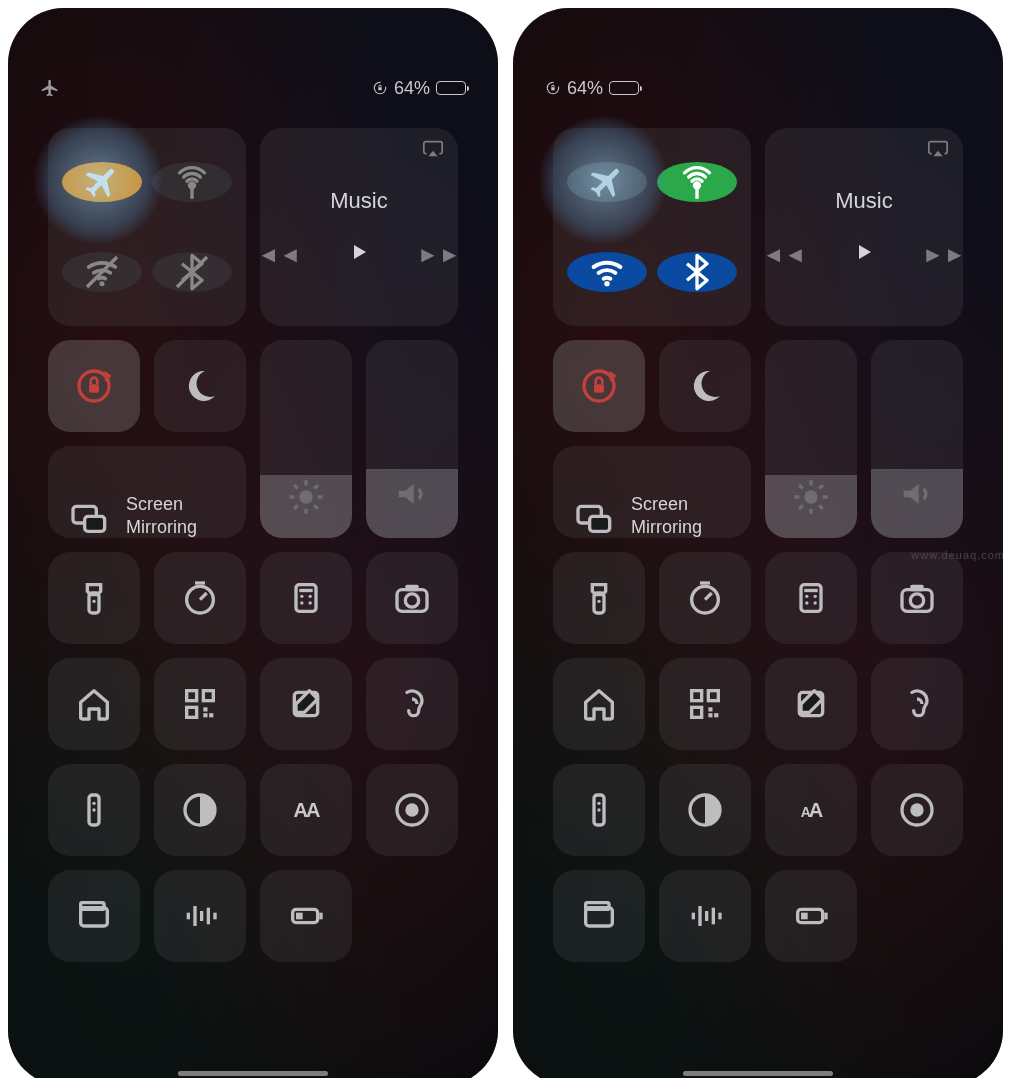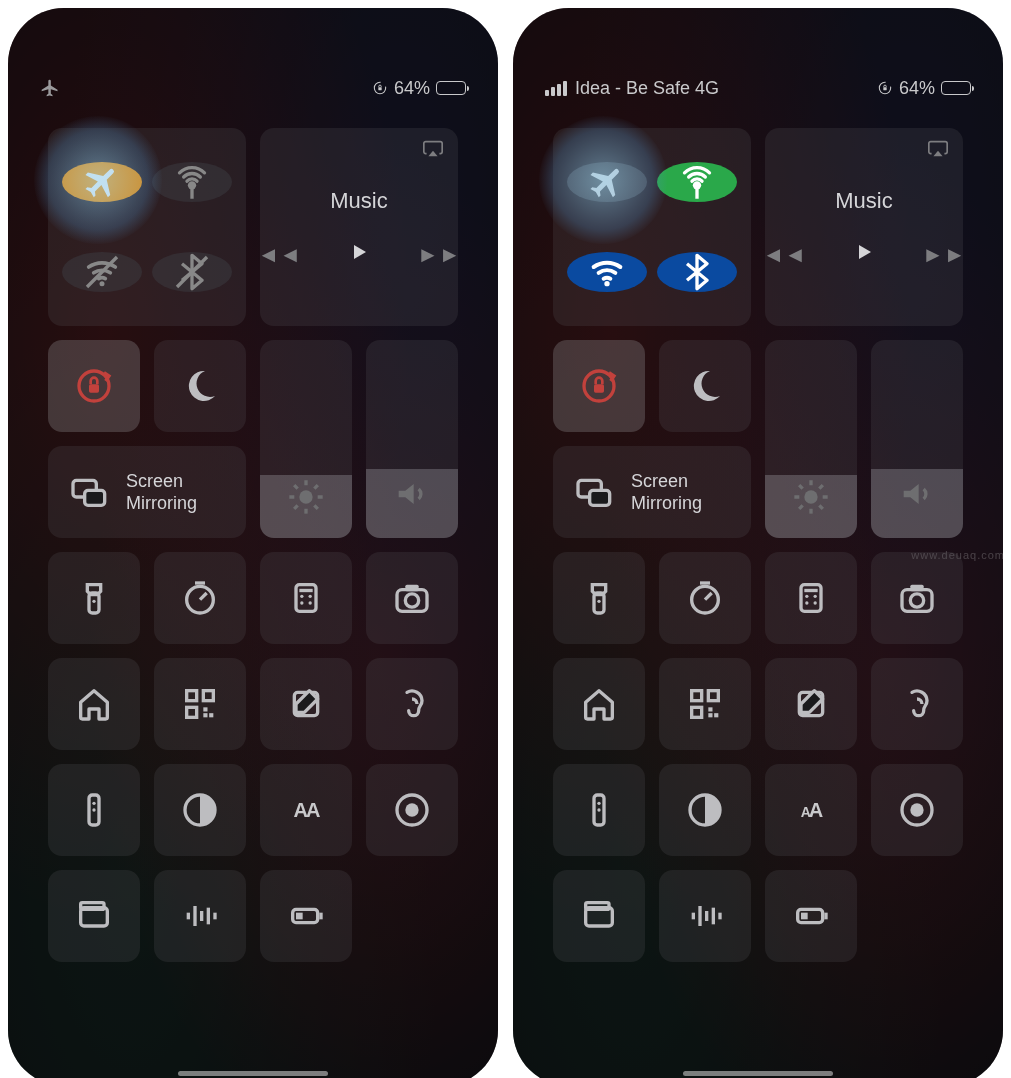--- a/index.html
+++ b/index.html
@@ -67,21 +67,21 @@
   .cc {
     padding: 10px 36px 0 36px;
     display: grid;
     grid-template-columns: repeat(4, 92px);
     grid-auto-rows: 92px;
     gap: 14px;
     justify-content: center;
   }
   .tile {
     background: rgba(90,90,95,0.22);
-    border-radius: 14px;
+    border-radius: 22px;
     display:flex;
     align-items:center;
     justify-content:center;
     position:relative;
   }
   .span2x2 { grid-column: span 2; grid-row: span 2; }
   .span2x1 { grid-column: span 2; }
   .tall2 { grid-row: span 2; }
 
   
@@ -113,21 +113,21 @@
   
   .music { flex-direction:column; gap:26px; }
   .music-title { color:#d5d5d8; font-size:22px; margin-top:4px; }
   .music-row { display:flex; gap:46px; align-items:center; color:#7d7d80; font-size:22px;}
   .airplay-mark{position:absolute;top:10px;right:14px;color:#7d7d80;}
 
   
   .lighter { background: rgba(160,160,165,0.28); }
 
   
-  .mirror { justify-content:flex-start; padding:0 20px; gap:18px; }
+  .mirror { justify-content:flex-start; padding:0 20px; gap:18px;align-items:flex-end; }
   .mirror-txt{ font-size:18px; line-height:1.25; color:#d5d5d8; text-align:left; }
 
   
   .slider { display:flex; flex-direction:column; justify-content:flex-end; overflow:hidden; }
   .slider-fill{ width:100%; background:rgba(180,180,185,0.30); display:flex;align-items:center;justify-content:center; }
   .slider .icn{ color:#8c8c8f; margin-bottom:18px; }
 
   
   .icn svg { display:block; }
   .icn40 svg{ width:40px;height:40px; }
@@ -515,29 +515,20 @@
           </span>
         </div>
   </div>
 
   <div class="home-ind"></div>
 </div>
 
 <div class="phone">
 
   <div class="status">
-    <div class="left">
-      <span class="signal">
-            <b></b>
-            <b></b>
-            <b></b>
-            <b></b>
-          </span>
-      <span>Idea - Be Safe 4G</span>
-    </div>
     <div class="right">
       <span class="icn">
             <svg width="16" height="16" viewBox="0 0 24 24">
               <use href="#i-lock-orient"></use>
             </svg>
           </span>
       <span>64%</span>
       <span class="battery-shell"><span class="battery-fill" style="width:64%"></span></span>
     </div>
   </div>

